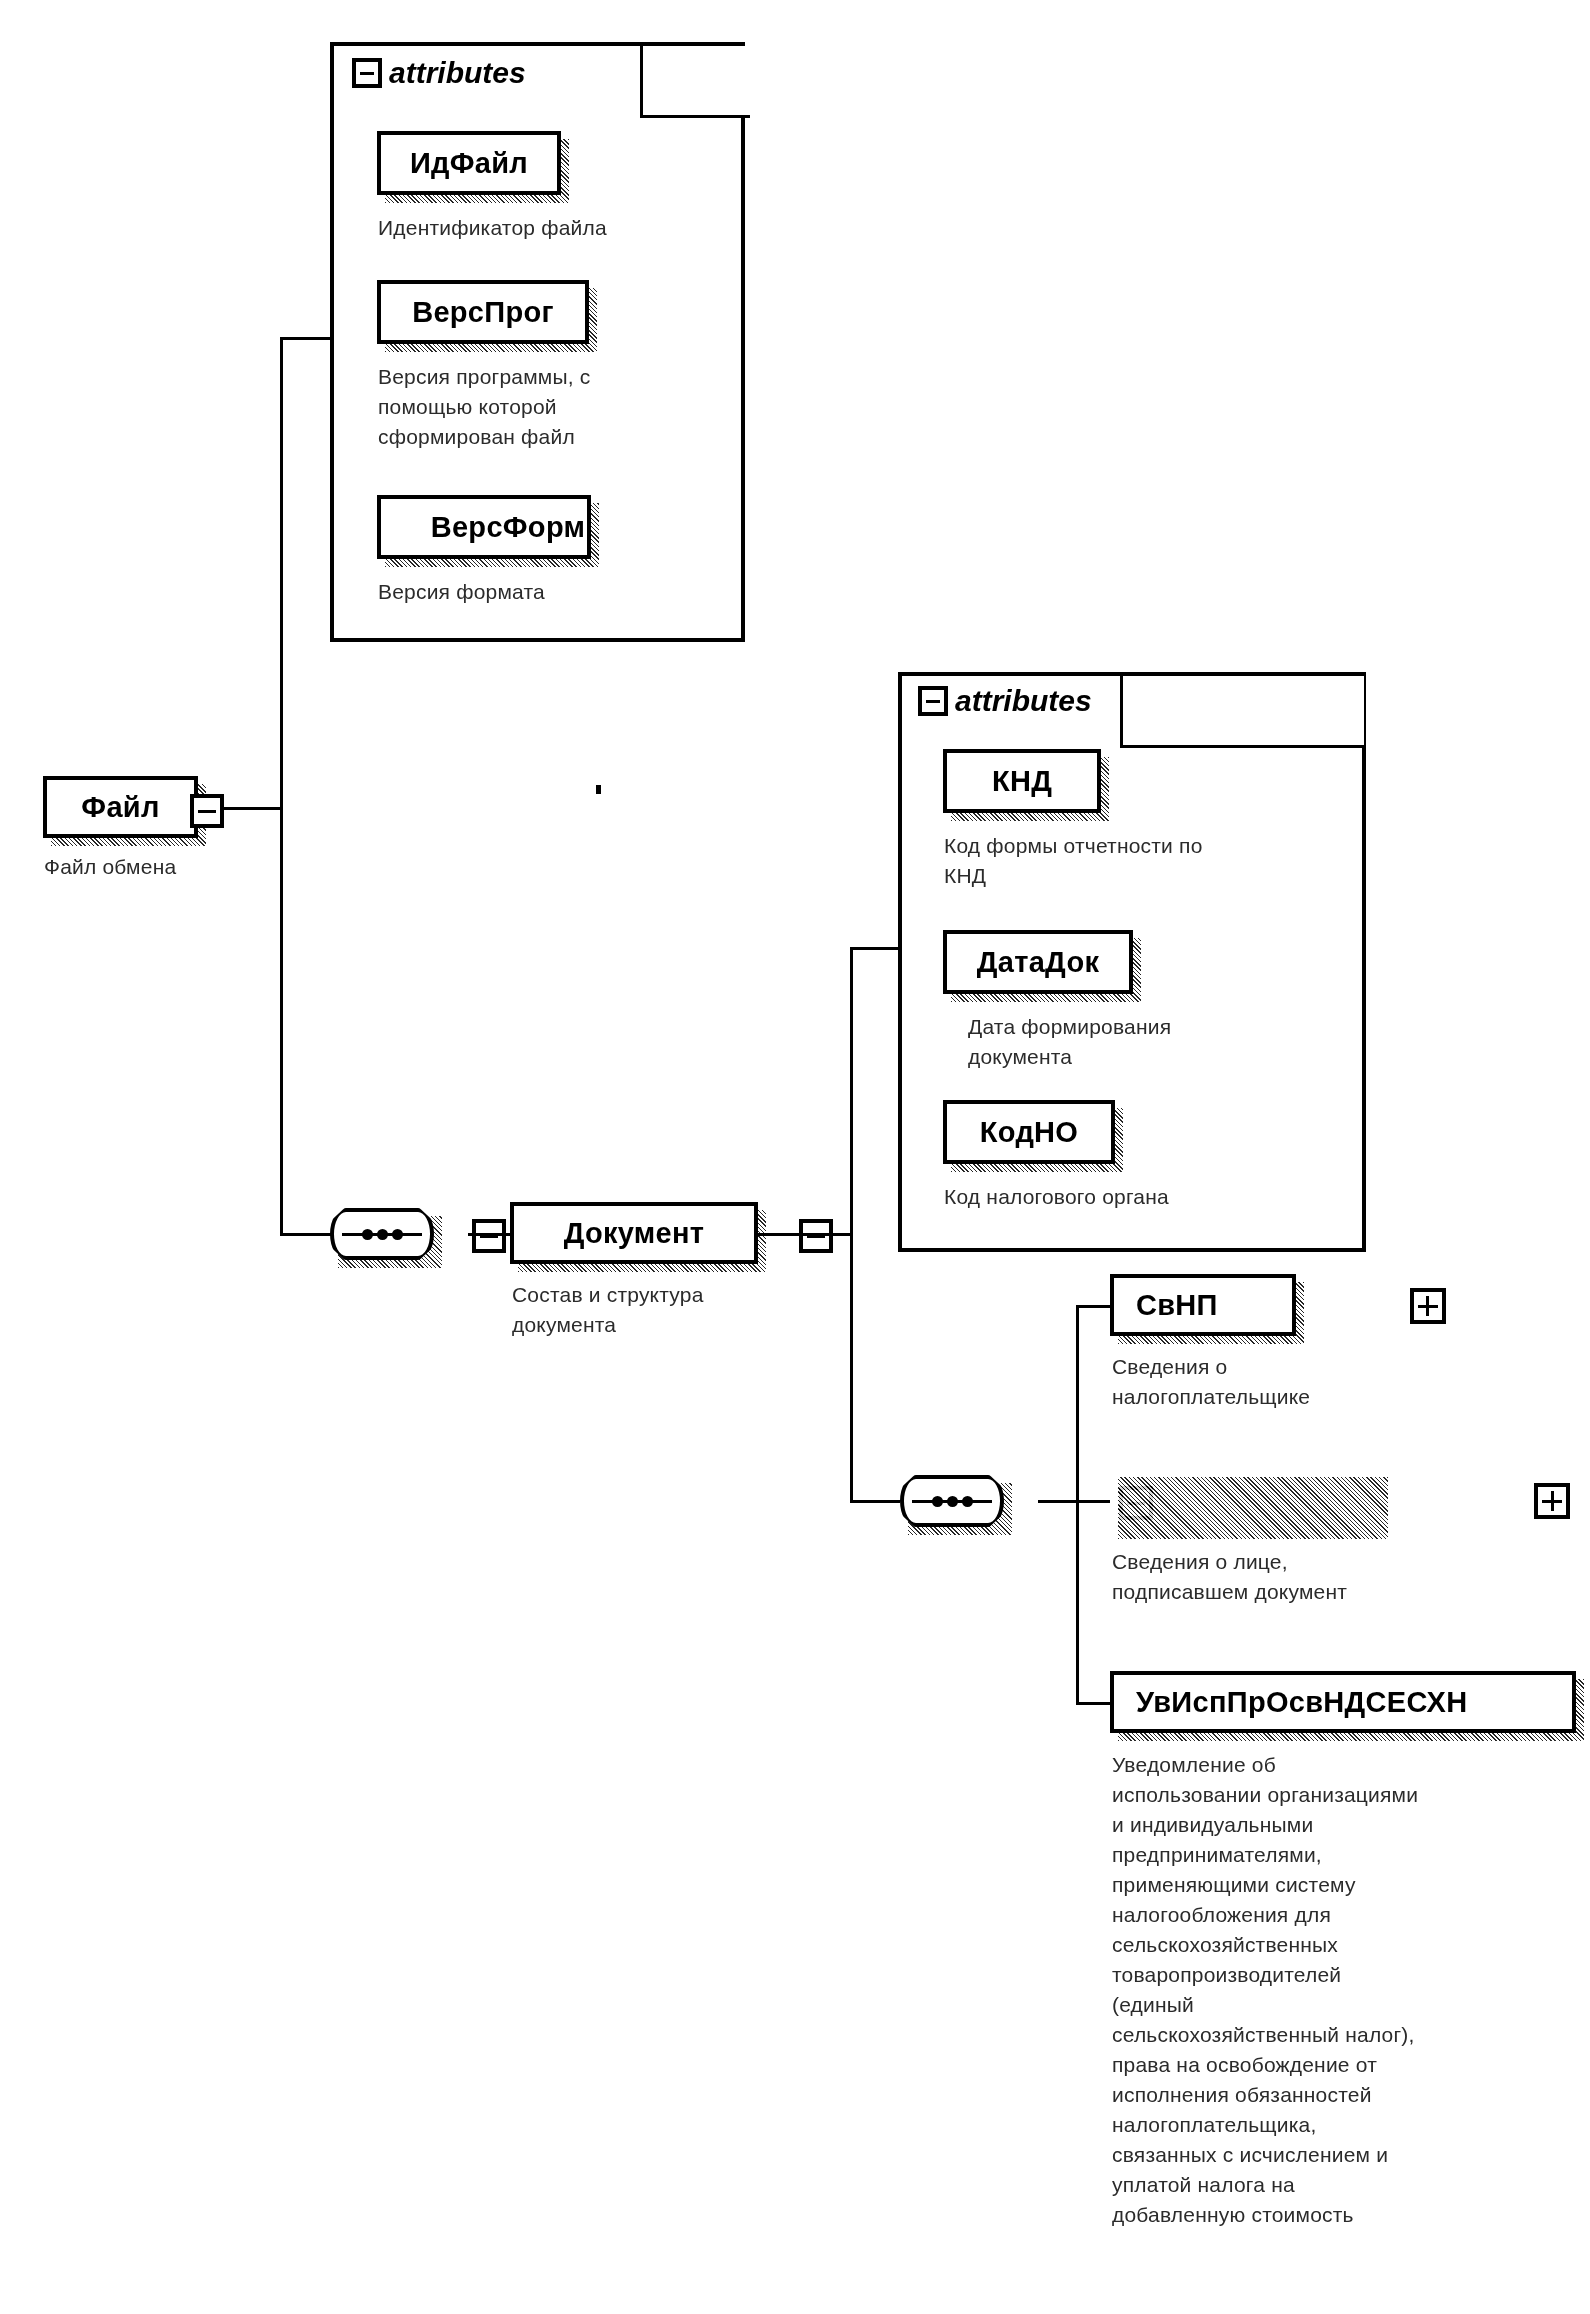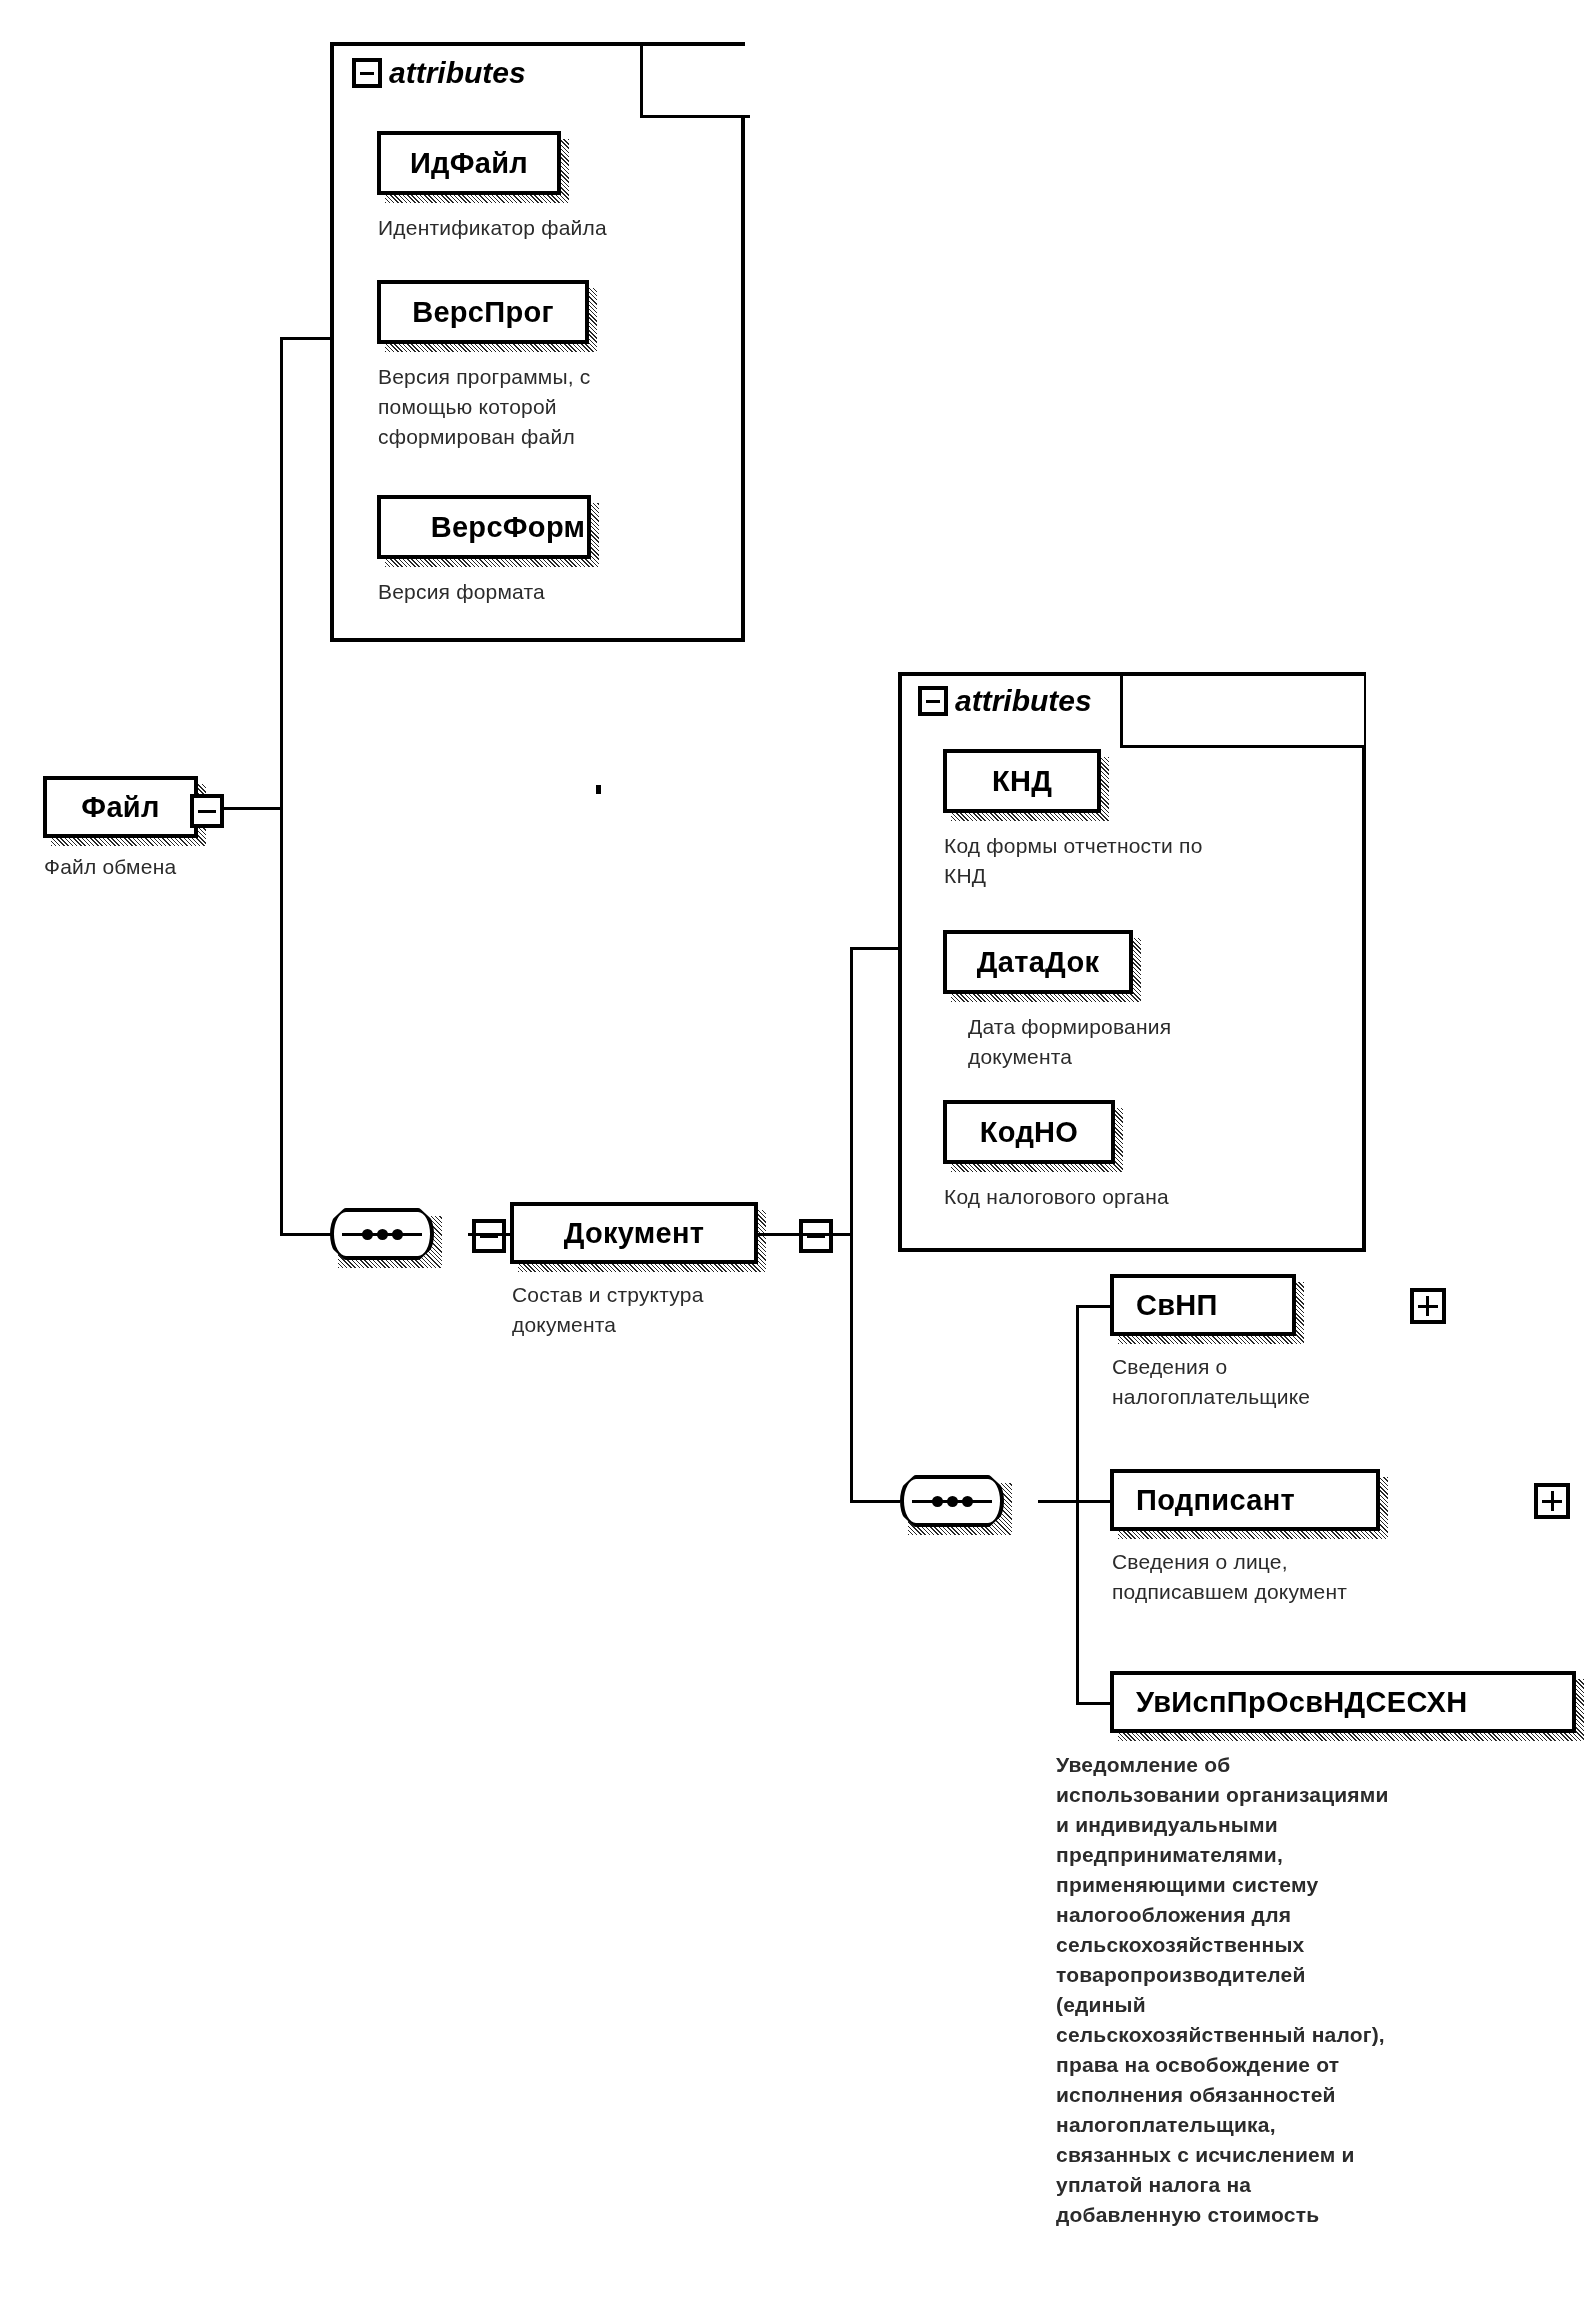--- a/index.html
+++ b/index.html
@@ -313,36 +313,33 @@
     <span class="node-label">СвНП</span>
   </div>
   <div class="glyph sm abs" style="left:1256px; top:1288px; width:36px; height:36px;">
     <span class="bar-h"></span><span class="bar-v"></span>
   </div>
   <div class="caption" style="left:1112px; top:1352px; width:440px;">Сведения о
 налогоплательщике</div>
 
   
   <div class="shadow" style="left:1118px; top:1477px; width:270px; height:62px;"></div>
-  <div class="node has-toggle" style="left:1110px; top:1469px; width:270px; height:62px;">
-    <span class="node-label">Подписант</span>
-  </div>
   <div class="glyph sm abs" style="left:1340px; top:1483px; width:36px; height:36px;">
     <span class="bar-h"></span><span class="bar-v"></span>
   </div>
   <div class="caption" style="left:1112px; top:1547px; width:470px;">Сведения о лице,
 подписавшем документ</div>
 
   
   <div class="shadow" style="left:1118px; top:1679px; width:466px; height:62px;"></div>
   <div class="node has-toggle" style="left:1110px; top:1671px; width:466px; height:62px;">
     <span class="node-label">УвИспПрОсвНДСЕСХН</span>
   </div>
   
-  <div class="caption" style="left:1056px; top:1750px; width:470px;font-weight:bold;">Уведомление об
+  <div class="caption" style="left:1112px; top:1750px; width:470px;">Уведомление об
 использовании организациями
 и индивидуальными
 предпринимателями,
 применяющими систему
 налогообложения для
 сельскохозяйственных
 товаропроизводителей
 (единый
 сельскохозяйственный налог),
 права на освобождение от

